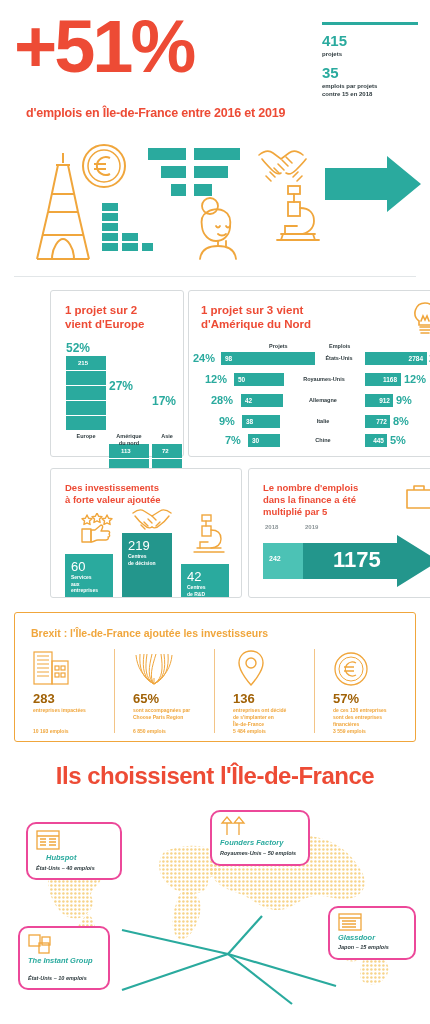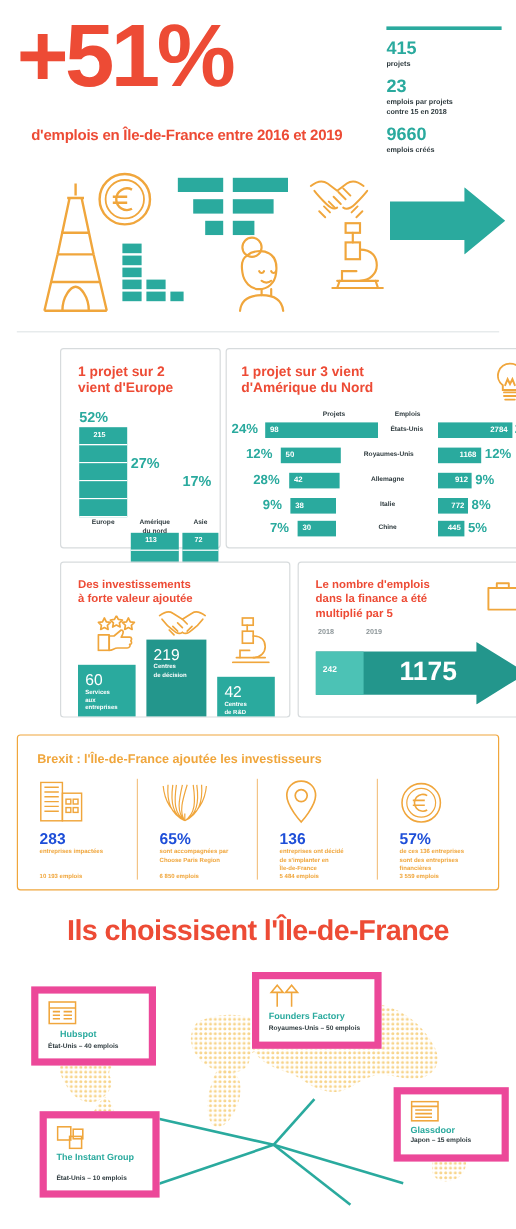--- a/index.html
+++ b/index.html
@@ -58,55 +58,51 @@
   .colbar{position:absolute;background:#2aaa9e;}
   .colbar.dark{background:#23968c;}
   .colbar .n{position:absolute;left:6px;top:5px;color:#fff;font-weight:normal;font-size:13px;}
   .colbar .t{position:absolute;left:6px;top:20px;color:#fff;font-size:5px;line-height:6.5px;font-weight:bold;}
   .yr{position:absolute;color:#8d9699;font-size:6px;font-weight:bold;}
 
   
   .brex{position:absolute;left:14px;top:612px;width:400px;height:128px;border:1.5px solid #f0a63c;border-radius:3px;}
   .brex-title{position:absolute;left:16px;top:14px;color:#f0a63c;font-weight:bold;font-size:10.5px;}
   .vrule{position:absolute;width:1px;background:#f3c486;}
-  .bx-num{position:absolute;color:#1d4ed8;font-weight:bold;font-size:13px;}
+  .bx-num{position:absolute;color:#a16207;font-weight:bold;font-size:13px;}
   .bx-txt{position:absolute;color:#f0a63c;font-size:5px;line-height:7px;font-weight:bold;}
   .bx-emp{position:absolute;color:#f0a63c;font-size:5px;font-weight:bold;}
 
   
   .maptitle{position:absolute;left:0;top:762px;width:430px;text-align:center;
     color:#ed4b35;font-weight:bold;font-size:24px;letter-spacing:-0.5px;}
   .mapwrap{position:absolute;left:14px;top:808px;width:402px;height:206px;}
-  .card{position:absolute;border:6px solid #ec4899;background:#fff;border-radius:0;}
+  .card{position:absolute;border:2px solid #ec4899;background:#fff;border-radius:10px;font-style:italic;}
   .card .cn{position:absolute;color:#2aaa9e;font-weight:bold;font-size:7.5px;line-height:9px;}
   .card .cs{position:absolute;color:#2f3b3f;font-size:5.5px;font-weight:bold;}
 </style>
 </head>
 <body>
 
 <div class="page">
 
   <section class="hero">
     <div class="hero-big">+51%</div>
     <div class="hero-sub">d'emplois en Île-de-France entre 2016 et 2019</div>
 
     <div class="hero-stats">
       <div class="hero-rule"></div>
       <div>
         <div class="hs-num">415</div>
         <div class="hs-lbl">projets</div>
       </div>
       <div>
-        <div class="hs-num">23</div>
+        <div class="hs-num">35</div>
         <div class="hs-lbl" style="white-space:pre-line">emplois par projets
 contre 15 en 2018</div>
-      </div>
-      <div>
-        <div class="hs-num">9660</div>
-        <div class="hs-lbl">emplois créés</div>
       </div>
     </div>
   </section>
 
   <section class="iconband">
 
     <svg class="ib" style="left:34px;top:10px" width="58" height="112" viewBox="0 0 58 112">
       <g fill="none" stroke="#f0a63c" stroke-width="2">
         <path d="M29 3v10"></path>
           <path d="M22 15h14"></path>
@@ -531,21 +527,21 @@
       <svg style="position:absolute;left:8px;top:5px" width="24" height="18" viewBox="0 0 24 18">
         <g fill="none" stroke="#f0a63c" stroke-width="1.3">
           <rect x="1" y="1" width="22" height="16"></rect>
           <path d="M1 5h22M4 8h14M4 11h14M4 14h14"></path>
         </g>
       </svg>
       <div class="cn" style="left:8px;top:25px">Glassdoor</div>
       <div class="cs" style="left:8px;top:36px">Japon – 15 emplois</div>
     </div>
 
-    <div class="card" style="left:19px;top:118px;width:88px;height:60px">
+    <div class="card" style="left:4px;top:118px;width:88px;height:60px">
       <svg style="position:absolute;left:8px;top:6px" width="26" height="20" viewBox="0 0 26 20">
         <g fill="none" stroke="#f0a63c" stroke-width="1.3">
           <rect x="1" y="1" width="11" height="11"></rect>
           <rect x="14" y="3" width="8" height="8"></rect>
           <rect x="11" y="9" width="10" height="10"></rect>
         </g>
       </svg>
       <div class="cn" style="left:8px;top:28px;width:72px">The Instant Group</div>
       <div class="cs" style="left:8px;top:47px">État-Unis – 10 emplois</div>
     </div>

